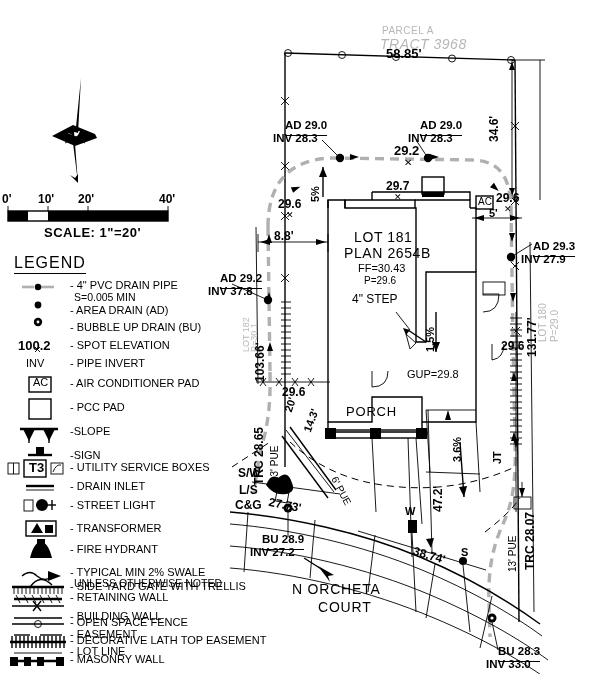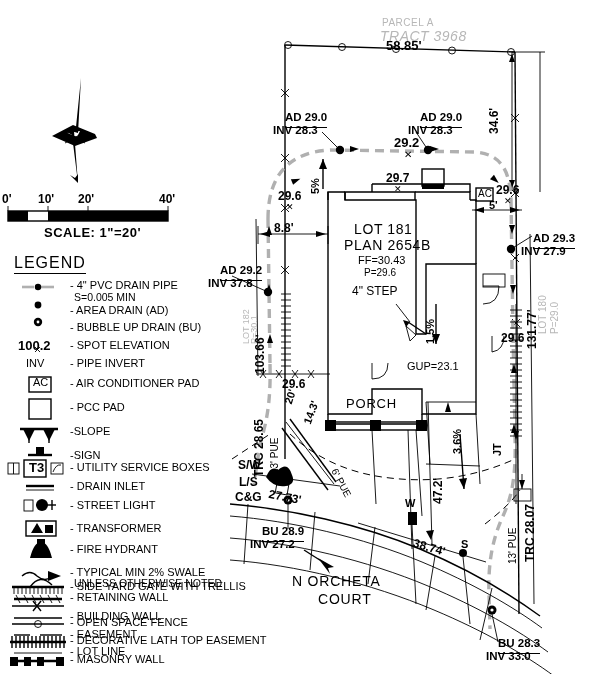--- a/index.html
+++ b/index.html
@@ -178,21 +178,21 @@
   <span class="txt" data-name="legend-label-21" style="left:70px;top:362px;font-size:11px;">- OPEN SPACE FENCE</span>
   <span class="txt" data-name="legend-label-22" style="left:70px;top:380px;font-size:11px;">- DECORATIVE LATH TOP EASEMENT</span>
   <span class="txt" data-name="legend-label-23" style="left:70px;top:399px;font-size:11px;">- MASONRY WALL</span>
 
 </div>
 
 <style>
   [data-name="legend-label-19"]{top:326px !important;}
 </style>
 
-<div class="abs" data-name="site-plan" style="left:230px;top:4px;width:370px;height:536px;">
+<div class="abs" data-name="site-plan" style="left:230px;top:12px;width:370px;height:536px;">
   <svg width="370" height="674" viewBox="0 0 370 674">
 
     <line x1="55" y1="41" x2="285" y2="48" class="ln med"></line>
 
     <line x1="55" y1="41" x2="55" y2="455" class="ln med"></line>
 
     <line x1="285" y1="48" x2="289" y2="610" class="ln med"></line>
 
     <circle cx="58" cy="41" r="3.5" class="ln thin nofill"></circle>
     <circle cx="112" cy="43" r="3.5" class="ln thin nofill"></circle>
@@ -399,21 +399,21 @@
   <span class="txt b" data-name="left-offset-dimension" style="left:44px;top:218px;font-size:12px;">8.8'</span>
   <span class="txt b" data-name="right-offset-dimension" style="left:259px;top:196px;font-size:11px;">5'</span>
 
   <span class="txt" data-name="lot-number" style="left:124px;top:218px;font-size:14px;letter-spacing:0.6px;">LOT 181</span>
   <span class="txt" data-name="plan-number" style="left:114px;top:234px;font-size:14px;letter-spacing:0.6px;">PLAN 2654B</span>
   <span class="txt" data-name="finished-floor" style="left:128px;top:251px;font-size:11px;">FF=30.43</span>
   <span class="txt" data-name="pad-elevation" style="left:134px;top:264px;font-size:10px;">P=29.6</span>
 
   <span class="txt" data-name="step-label" style="left:122px;top:281px;font-size:12px;">4"  STEP</span>
   <span class="txt" data-name="porch-label" style="left:116px;top:393px;font-size:13px;letter-spacing:0.8px;">PORCH</span>
-  <span class="txt" data-name="gup-label" style="left:177px;top:357px;font-size:11px;">GUP=23.1</span>
+  <span class="txt" data-name="gup-label" style="left:177px;top:357px;font-size:11px;">GUP=29.8</span>
 
   <div class="abs" data-name="callout-ad-top-left" style="left:55px;top:107px;">
     <span class="txt b u" data-name="callout-line1" style="left:0;top:0;font-size:11.5px;">AD  29.0</span>
     <span class="txt b" data-name="callout-line2" style="left:-12px;top:13px;font-size:11.5px;">INV  28.3</span>
   </div>
   <div class="abs" data-name="callout-ad-top-right" style="left:190px;top:107px;">
     <span class="txt b u" data-name="callout-line1" style="left:0;top:0;font-size:11.5px;">AD  29.0</span>
     <span class="txt b" data-name="callout-line2" style="left:-12px;top:13px;font-size:11.5px;">INV  28.3</span>
   </div>
   <div class="abs" data-name="callout-ad-left" style="left:-10px;top:260px;">

